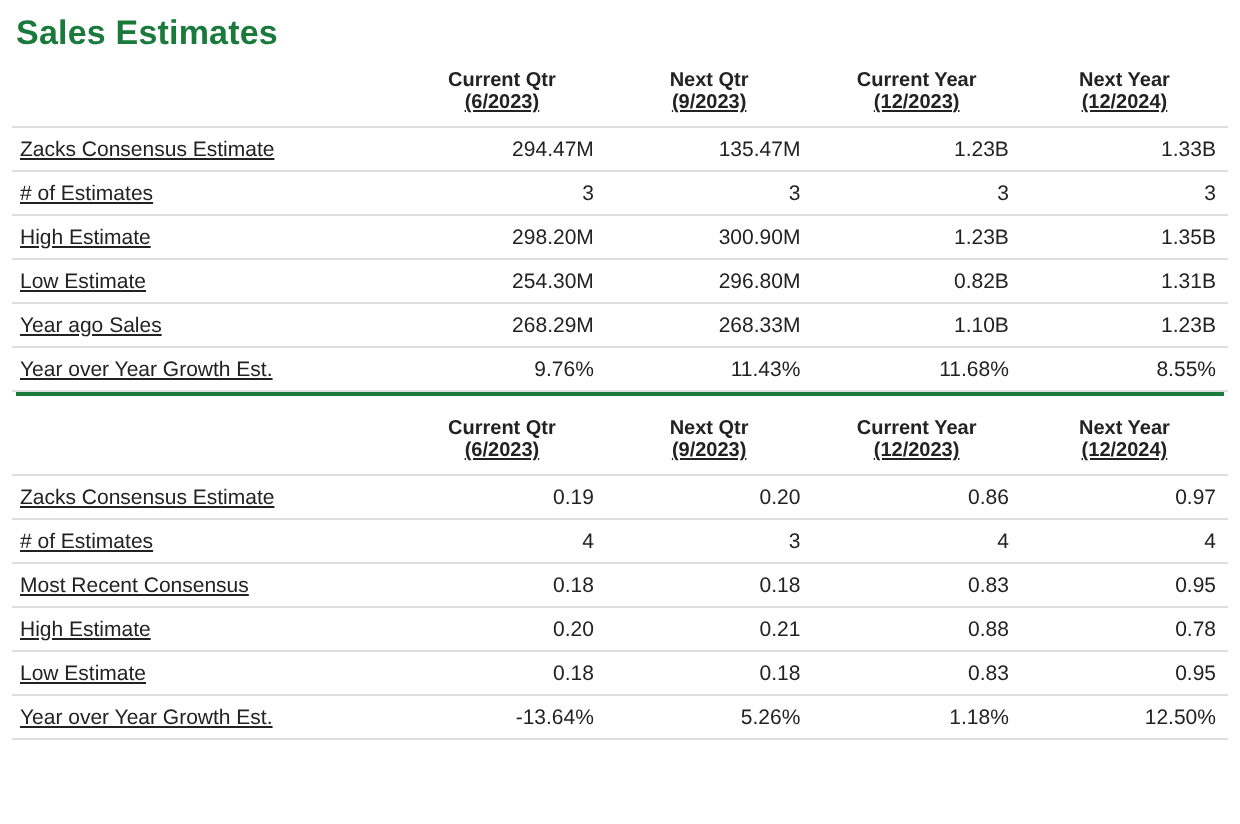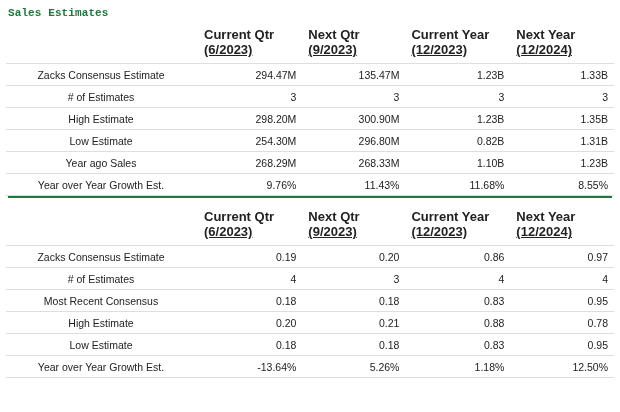--- a/index.html
+++ b/index.html
@@ -7,55 +7,55 @@
     margin: 0; padding: 0;
     width: 620px; height: 412px;
     background: #ffffff;
     font-family: "Liberation Sans", sans-serif;
     color: #222222;
   }
   .page { width: 620px; padding: 0 6px; }
 
   .section { width: 100%; }
   .section-title {
-    font-size: 11px;
+    font-size: 17px;
     font-weight: bold;
     color: #1a7a3c;
     padding: 7px 2px 6px 2px;
     letter-spacing: 0.1px;
-    font-family: Liberation Mono, monospace;
   }
   table.est {
     width: 100%;
     border-collapse: collapse;
     font-size: 10.5px;
   }
   table.est th {
     font-weight: bold;
-    text-align: left;
+    text-align: center;
     padding: 2px 6px 0 6px;
     color: #222222;
-    font-size: 13px;
+    font-size: 10px;
     white-space: nowrap;
   }
   table.est th.sub {
     font-weight: bold;
     padding: 0 6px 6px 6px;
     text-decoration: underline;
   }
   table.est th.blank { width: 196px; }
   table.est td {
     text-align: right;
     padding: 4.5px 6px;
     border-top: 1px solid #dededc;
     white-space: nowrap;
   }
   table.est td.label {
-    text-align: center;
+    text-align: left;
     padding-left: 4px;
+    text-decoration: underline;
   }
   table.est tr.last td {
     border-bottom: 1px solid #dededc;
   }
   .rule {
     height: 2px;
     background: #1a7a3c;
     margin: 0 2px;
   }
   .spacer { height: 9px; }

